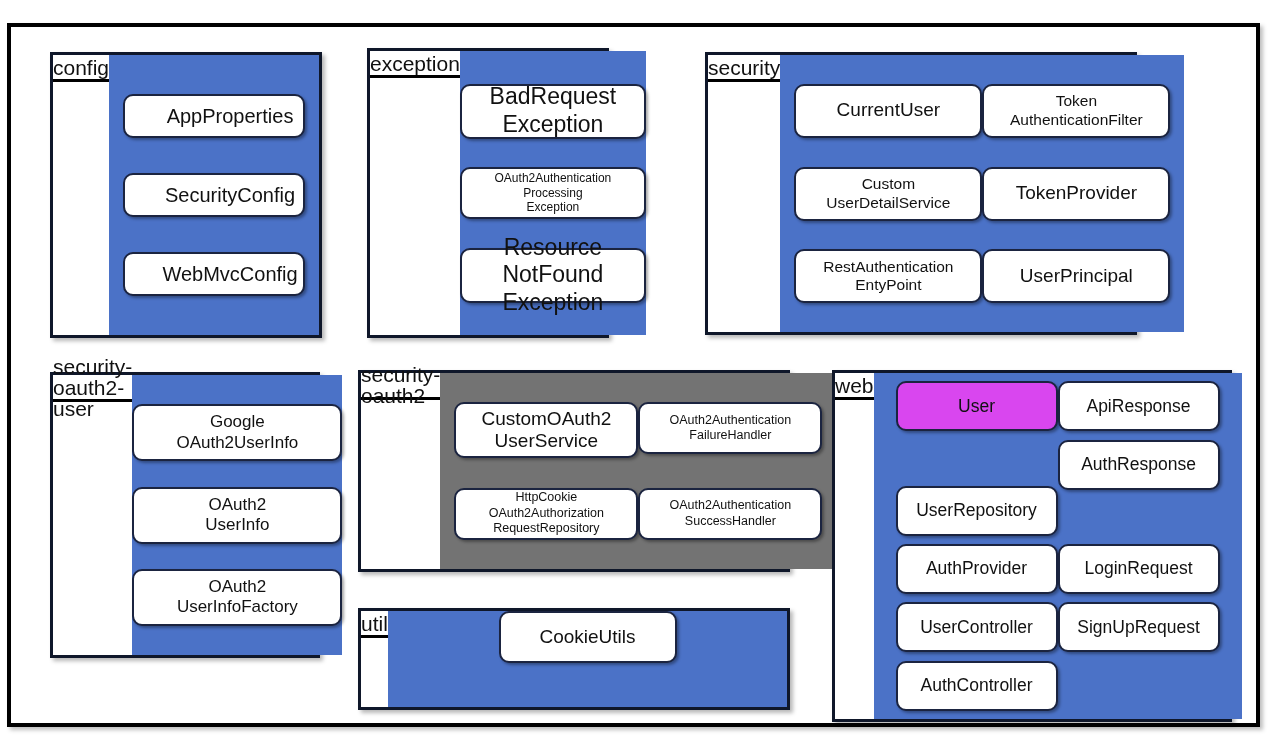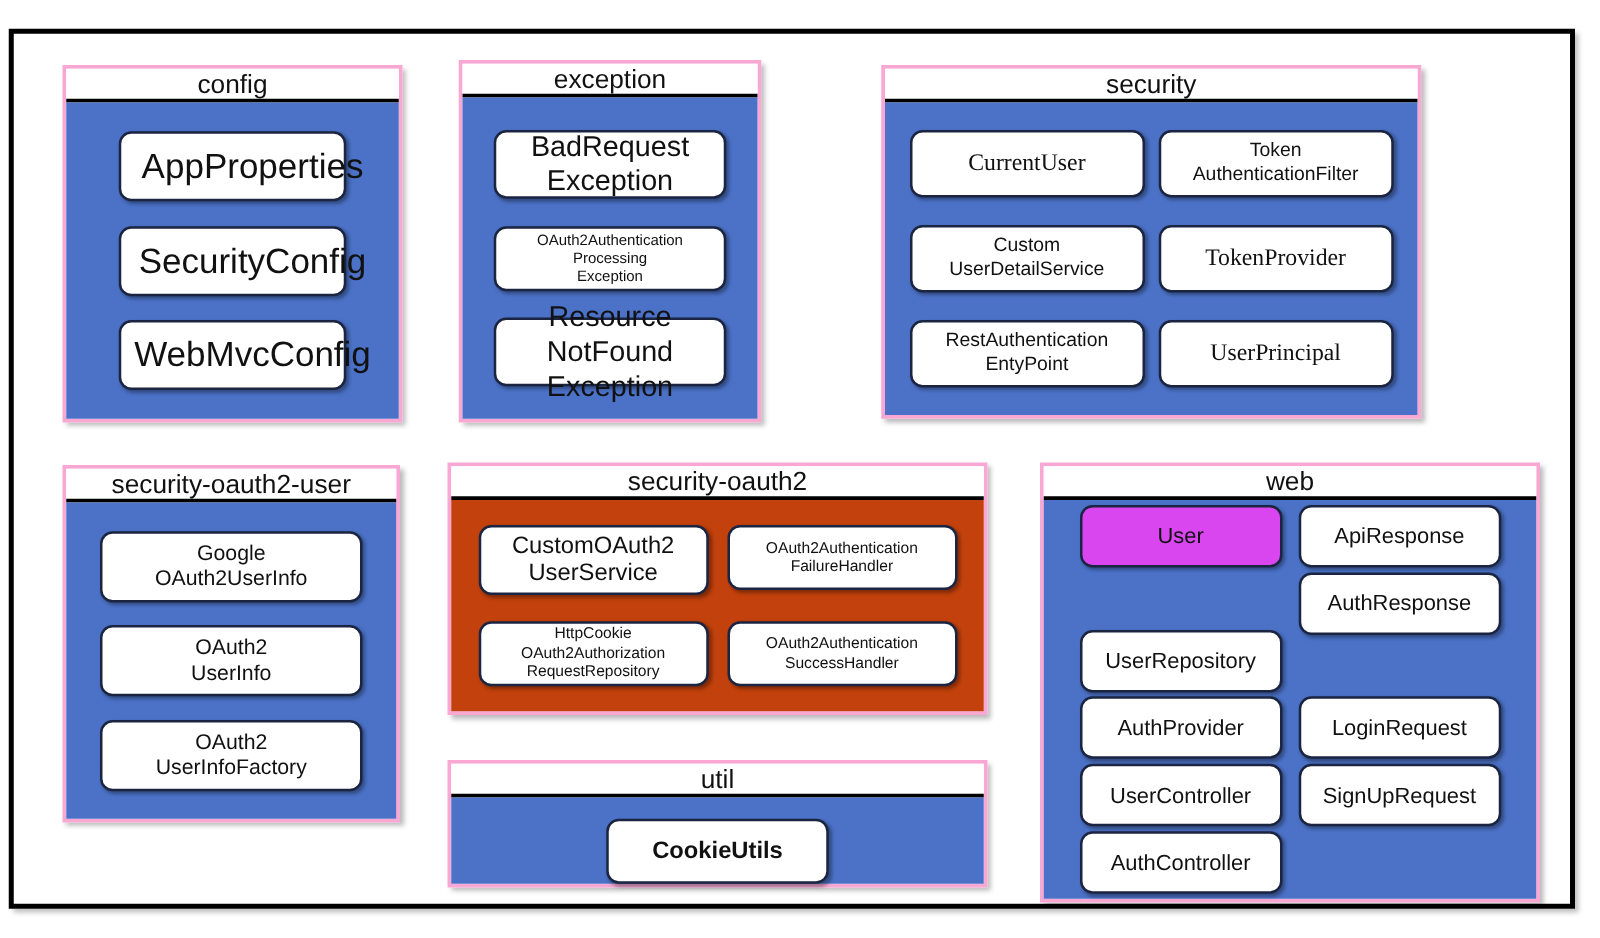--- a/index.html
+++ b/index.html
@@ -14,24 +14,24 @@
   .frame {
     position: absolute;
     left: 7px; top: 23px;
     width: 1253px; height: 704px;
     border: 4px solid #000000;
     background: #ffffff;
     box-shadow: 3px 3px 4px rgba(0,0,0,0.25);
   }
   .pkg {
     position: absolute;
-    border: 3px solid #f9a8d4;
+    border: 3px solid #0f172a;
     background: #ffffff;
     display: flex;
-    flex-direction: column;
+    flex-direction: row;
     box-shadow: 3px 3px 4px rgba(0,0,0,0.28);
   }
   .pkg-title {
     height: 27px;
     flex: 0 0 27px;
     display: flex;
     align-items: center;
     justify-content: center;
     font-size: 21px;
     line-height: 1;
@@ -76,29 +76,29 @@
   
   #pkg-config   { left: 50px;  top: 52px;  width: 272px; height: 286px; }
   #pkg-exception{ left: 367px; top: 48px;  width: 242px; height: 290px; }
   #pkg-security { left: 680px; top: 52px;  width: 432px; height: 283px; margin-left: 25px; }
   #pkg-sou      { left: 50px;  top: 372px; width: 270px; height: 286px; }
   #pkg-so2      { left: 358px; top: 370px; width: 432px; height: 202px; }
   #pkg-util     { left: 358px; top: 608px; width: 432px; height: 102px; }
   #pkg-web      { left: 832px; top: 370px; width: 400px; height: 352px; }
 
   
-  #pkg-config .cbox    { width: 182px; height: 56px; font-size: 28px; padding-left: 32px; }
+  #pkg-config .cbox    { width: 182px; height: 44px; font-size: 20px; padding-left: 32px; }
   #pkg-exception .cbox { width: 186px; height: 55px; font-size: 23px; }
   #pkg-exception .cbox.small { font-size: 12px; height: 52px; }
   #pkg-security .cbox  { width: 188px; height: 54px; font-size: 15.5px; }
-  #pkg-security .cbox.single { font-size: 19px; font-family: Liberation Serif, serif; }
+  #pkg-security .cbox.single { font-size: 19px; }
   #pkg-sou .cbox       { width: 210px; height: 57px; font-size: 17px; }
   #pkg-so2 .cbox       { width: 184px; height: 56px; font-size: 19px; }
   #pkg-so2 .cbox.small { font-size: 12.5px; height: 52px; line-height: 1.25; }
-  #pkg-util .pkg-body  { display: flex; align-items: flex-end; justify-content: center; font-weight: bold; }
+  #pkg-util .pkg-body  { display: flex; align-items: flex-start; justify-content: center; }
   #pkg-util .cbox      { width: 178px; height: 52px; font-size: 19px; }
   #pkg-web .cbox       { width: 162px; height: 50px; font-size: 17.5px; }
   #pkg-web .pkg-body   { padding: 0 22px; }
 </style>
 </head>
 <body>
 
 <div class="frame"></div>
 
 <div class="pkg" id="pkg-config">
@@ -145,21 +145,21 @@
 OAuth2UserInfo</div>
     <div class="cbox" style="background: rgb(255, 255, 255); border-color: rgb(27, 36, 64);">OAuth2
 UserInfo</div>
     <div class="cbox" style="background: rgb(255, 255, 255); border-color: rgb(27, 36, 64);">OAuth2
 UserInfoFactory</div>
   </div>
 </div>
 
 <div class="pkg" id="pkg-so2">
   <div class="pkg-title">security-oauth2</div>
-  <div class="pkg-body body-grid" style="background: #c2410c;">
+  <div class="pkg-body body-grid" style="background: #737373;">
     <div class="cbox" style="background: rgb(255, 255, 255); border-color: rgb(27, 36, 64);">CustomOAuth2
 UserService</div>
     <div class="cbox small" style="background: rgb(255, 255, 255); border-color: rgb(27, 36, 64);">OAuth2Authentication
 FailureHandler</div>
     <div class="cbox small" style="background: rgb(255, 255, 255); border-color: rgb(27, 36, 64);">HttpCookie
 OAuth2Authorization
 RequestRepository</div>
     <div class="cbox small" style="background: rgb(255, 255, 255); border-color: rgb(27, 36, 64);">OAuth2Authentication
 SuccessHandler</div>
   </div>

